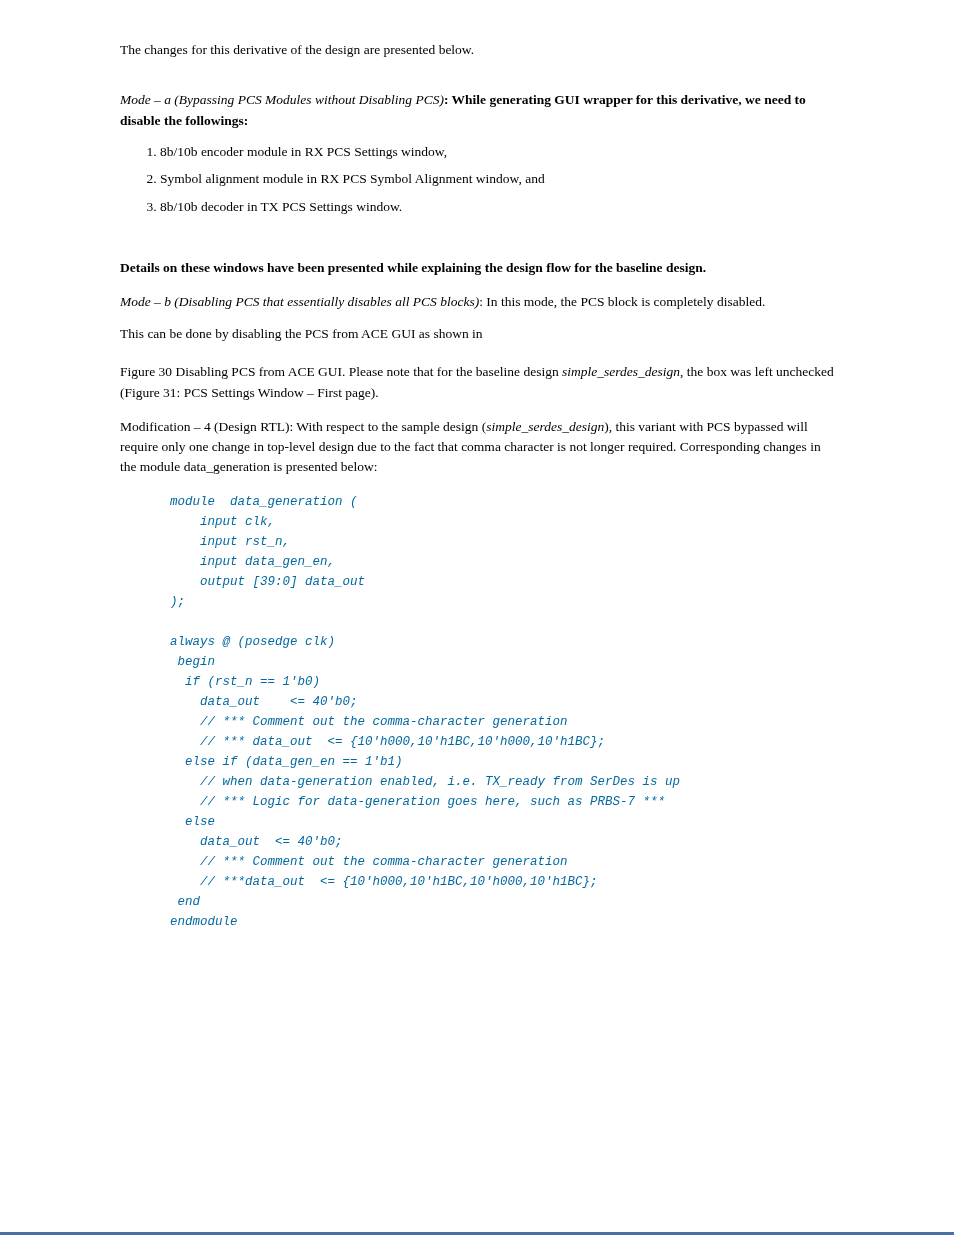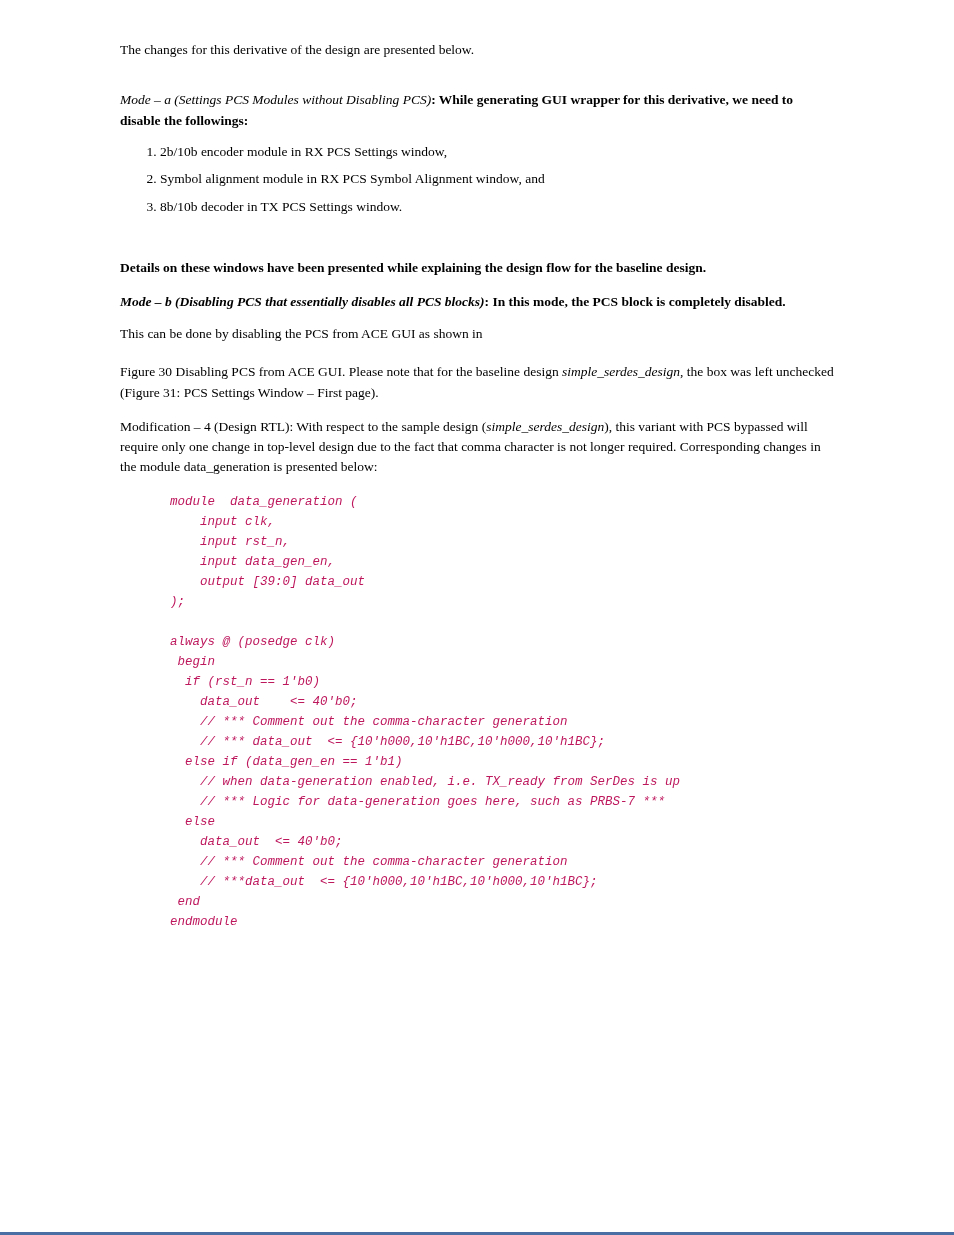--- a/index.html
+++ b/index.html
@@ -63,21 +63,20 @@
       line-height: 1.5;
       font-size: 13.5px;
       font-weight: bold;
       margin-top: 40px;
     }
 
     .mode-b-paragraph {
       margin-bottom: 12px;
       line-height: 1.5;
       font-size: 13.5px;
-      font-weight: bold;
     }
 
     .mode-b-paragraph em {
       font-style: italic;
     }
 
     .done-paragraph {
       margin-bottom: 18px;
       line-height: 1.5;
       font-size: 13.5px;
@@ -100,21 +99,21 @@
     }
 
     .modification-paragraph em {
       font-style: italic;
     }
 
     .code-block {
       margin: 10px 0 16px 50px;
       font-family: 'Courier New', Courier, monospace;
       font-size: 12.5px;
-      color: #be185d;
+      color: #0369a1;
       line-height: 1.6;
       font-style: italic;
       white-space: pre;
     }
 
     .bottom-line {
       position: absolute;
       bottom: 0;
       left: 0;
       right: 0;
@@ -124,25 +123,25 @@
   </style>
 </head>
 <body>
 
 <div class="page-container">
 
 
   <p class="changes-paragraph">The changes for this derivative of the design are presented below.</p>
 
   <p class="mode-heading">
-    <em><span>Mode – a (Settings PCS Modules without Disabling PCS)</span></em><span class="bold-part">: While generating GUI wrapper for this derivative, we need to disable the followings:</span>
+    <em><span>Mode – a (Bypassing PCS Modules without Disabling PCS)</span></em><span class="bold-part">: While generating GUI wrapper for this derivative, we need to disable the followings:</span>
   </p>
 
   <ol class="numbered-list">
-    <li>2b/10b encoder module in RX PCS Settings window,</li>
+    <li>8b/10b encoder module in RX PCS Settings window,</li>
     <li>Symbol alignment module in RX PCS Symbol Alignment window, and</li>
     <li>8b/10b decoder in TX PCS Settings window.</li>
   </ol>
 
   <p class="details-paragraph">Details on these windows have been presented while explaining the design flow for the baseline design.</p>
 
   <p class="mode-b-paragraph">
     <em><span>Mode – b (Disabling PCS that essentially disables all PCS blocks)</span></em><span>: In this mode, the PCS block is completely disabled.</span>
   </p>
 

